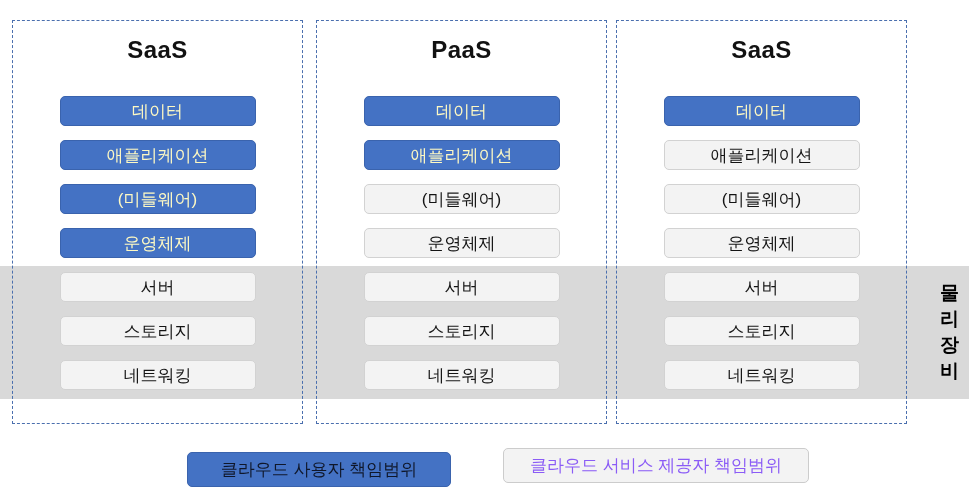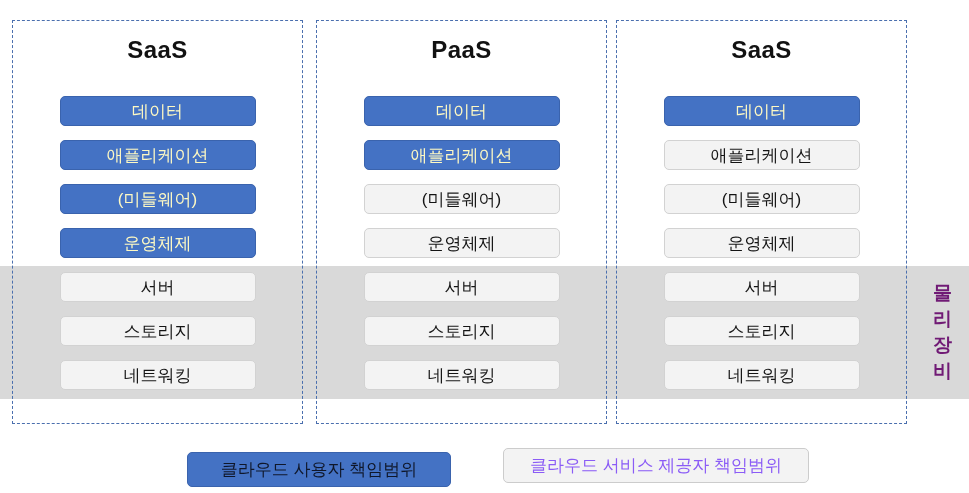--- a/index.html
+++ b/index.html
@@ -8,22 +8,22 @@
     font-family:"Liberation Sans","DejaVu Sans",sans-serif;
     overflow:hidden;
   }
   
   .band{
     position:absolute;left:0;top:266px;width:969px;height:133px;
     background:#d9d9d9;z-index:0;
   }
   .band-label{
     position:absolute;left:933px;top:280px;width:26px;z-index:2;
-    font-size:19px;font-weight:700;color:#701a75;line-height:26px;
-    word-break:break-all;text-align:left;letter-spacing:0;
+    font-size:19px;font-weight:700;color:#000000;line-height:26px;
+    word-break:break-all;text-align:right;letter-spacing:0;
   }
   
   .col{
     position:absolute;top:20px;height:404px;width:291px;
     border:1.5px dashed #4a6fae;z-index:1;box-sizing:border-box;
   }
   .col-iaas{left:12px;}
   .col-paas{left:316px;}
   .col-saas{left:616px;}
   .col-title{

